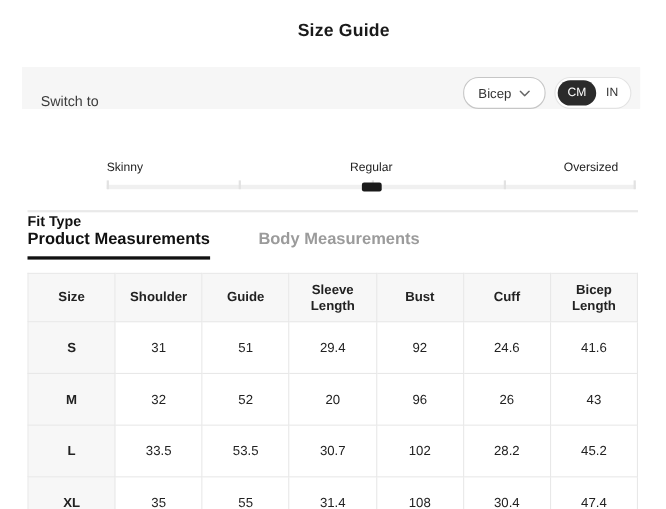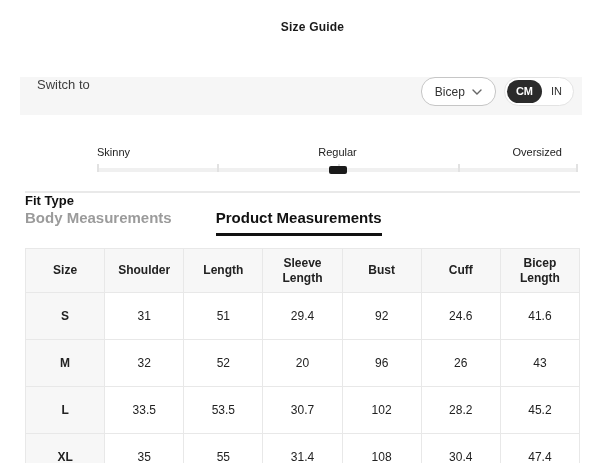--- a/index.html
+++ b/index.html
@@ -1,34 +1,34 @@
 <!DOCTYPE html>
 <html><head>
 <meta charset="utf-8">
 <style>
   html,body{margin:0;padding:0;background:#fff;}
   .page{position:relative;width:605px;height:463px;background:#fff;overflow:hidden;
         font-family:"Liberation Sans",sans-serif;color:#222;}
 
   
   .page-title{position:absolute;top:20px;left:0;right:0;text-align:center;
-              font-size:12px;font-weight:700;color:#1a1a1a;letter-spacing:.2px;padding-left:20px;}
+              font-size:16px;font-weight:700;color:#1a1a1a;letter-spacing:.2px;padding-left:20px;}
 
   
-  .switch-bar{position:absolute;left:20px;right:23px;top:77px;height:38px;background:#f6f6f6;
-              display:flex;align-items:flex-start;padding:0 8px 0 17px;box-sizing:border-box;}
+  .switch-bar{position:absolute;left:20px;right:23px;top:61px;height:38px;background:#f6f6f6;
+              display:flex;align-items:flex-end;padding:0 8px 0 17px;box-sizing:border-box;}
   .switch-label{font-size:13px;color:#3d3d3d;}
   .switch-spacer{flex:1;}
   .type-btn{height:27px;padding:0 13px;border:1px solid #c6c6c6;border-radius:14px;background:#fff;
             display:flex;align-items:center;gap:7px;font-size:12px;color:#333;margin-right:8px;cursor:pointer;}
   .chevron{display:inline-flex;margin-top:1px;}
   .unit-toggle{height:29px;border:1px solid #e3e3e3;border-radius:15px;background:#fff;
                display:flex;align-items:center;padding:2px;box-sizing:border-box;}
   .unit-opt{font-size:11px;padding:0 9px;height:23px;line-height:23px;border-radius:12px;cursor:pointer;}
-  .unit-opt.selected{background:#2b2b2b;color:#fff;font-weight:700;}
+  .unit-opt.selected{background:#2b2b2b;color:#fff;font-weight:400;}
   .unit-opt.unselected{color:#333;}
 
   
   .fit-label{position:absolute;left:25px;top:159px;font-size:13px;font-weight:700;color:#111;margin-top:34px;}
   .fit-wrap{position:absolute;left:97px;top:146px;width:481px;height:34px;}
   .fit-opt{position:absolute;top:0;font-size:11px;color:#222;white-space:nowrap;cursor:pointer;}
   .fit-opt.p0{left:0;}
   .fit-opt.p1{left:50%;transform:translateX(-50%);}
   .fit-opt.p2{right:16px;}
   .fit-track{position:absolute;left:0;right:0;top:22px;height:4px;background:#f0f0f0;cursor:pointer;}
@@ -88,30 +88,30 @@
     <div class="fit-tick" style="left:25%;"></div>
     <div class="fit-tick" style="left:50%;"></div>
     <div class="fit-tick" style="left:75%;"></div>
     <div class="fit-tick" style="left:100%;margin-left:-2px;"></div>
     <div class="fit-marker"></div>
   </div>
 
   <div class="divider"></div>
 
   <div class="tabs">
+    <div class="tab active">Product Measurements</div>
     <div class="tab inactive">Body Measurements</div>
-    <div class="tab active">Product Measurements</div>
   </div>
 
   <table class="size-table">
     <thead>
         <tr>
           <th>Size</th>
           <th>Shoulder</th>
-          <th>Length</th>
+          <th>Guide</th>
           <th>Sleeve Length</th>
           <th>Bust</th>
           <th>Cuff</th>
           <th>Bicep Length</th>
         </tr>
       </thead>
     <tbody>
         <tr>
           <td class="size-cell">S</td>
           <td>31</td>

